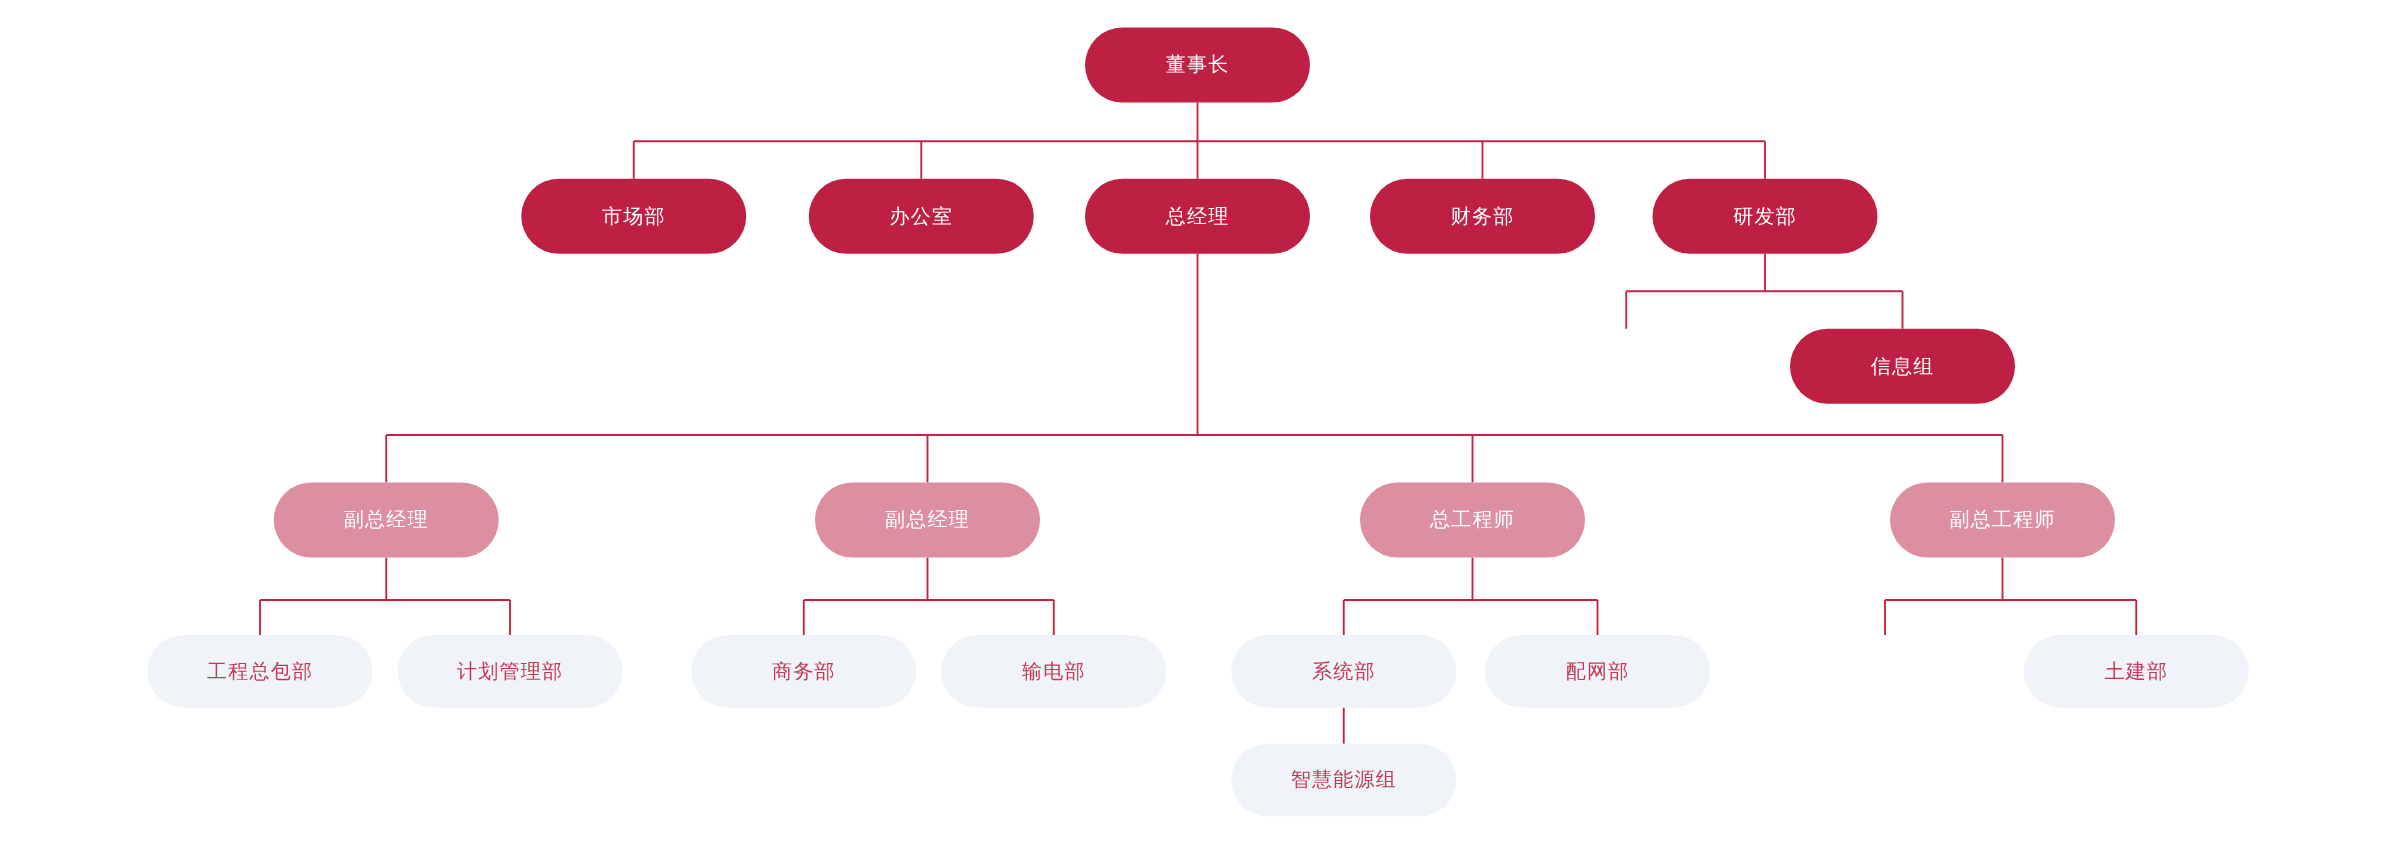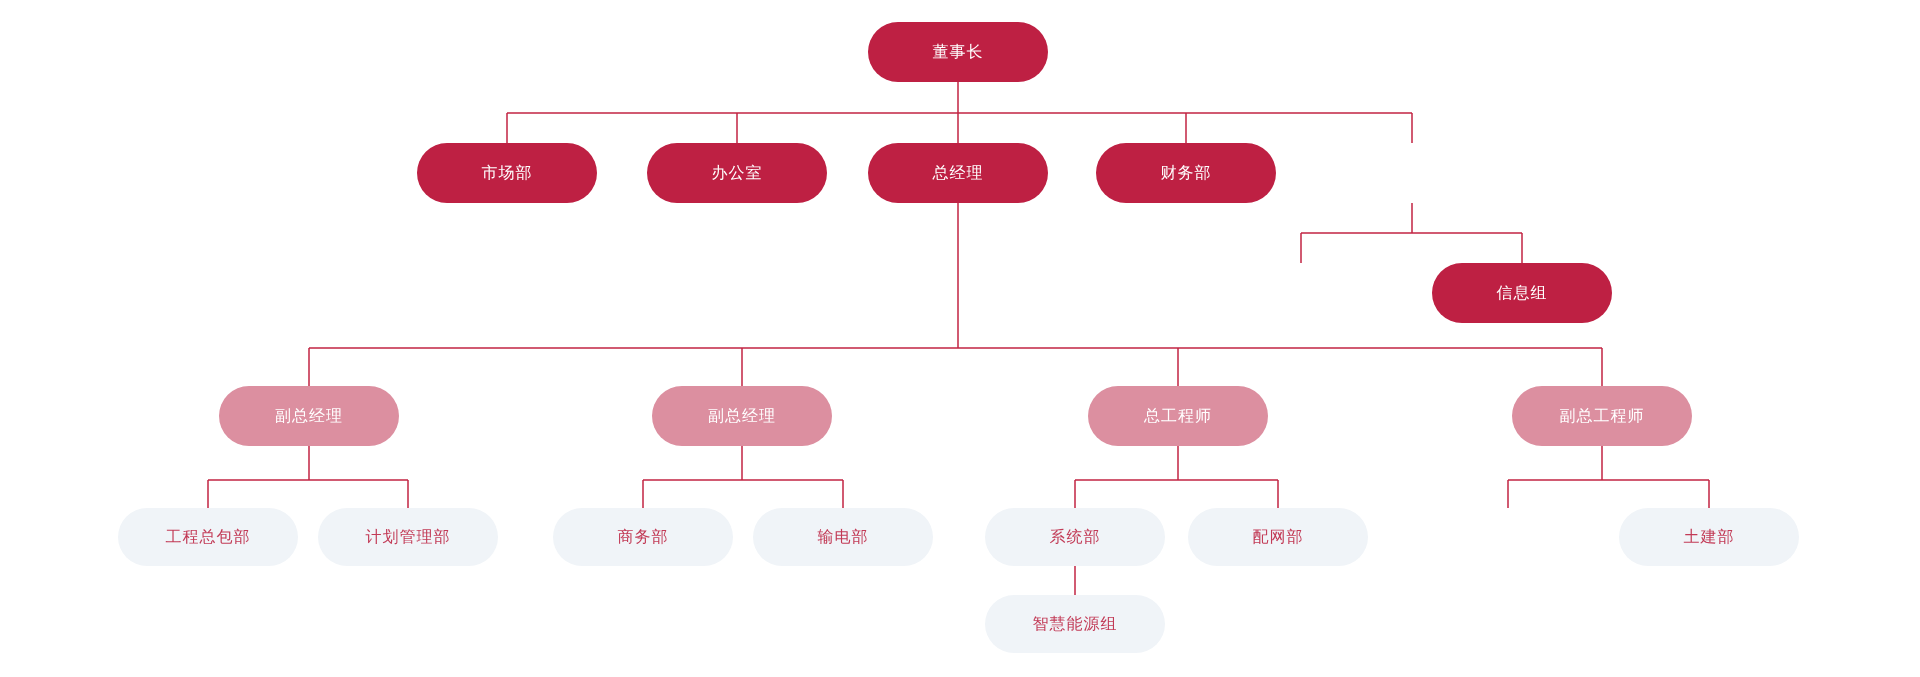--- a/index.html
+++ b/index.html
@@ -79,20 +79,23 @@
     </div>
   <div class="node lv-primary" style="left:868px;top:143px">
       <span>总经理</span>
     </div>
   <div class="node lv-primary" style="left:647px;top:143px">
       <span>办公室</span>
     </div>
   <div class="node lv-primary" style="left:1096px;top:143px">
       <span>财务部</span>
     </div>
+  <div class="node lv-primary" style="left:1322px;top:143px">
+      <span>研发部</span>
+    </div>
 
   <div class="node lv-primary" style="left:1432px;top:263px">
       <span>信息组</span>
     </div>
 
   <div class="node lv-secondary" style="left:219px;top:386px">
       <span>副总经理</span>
     </div>
   <div class="node lv-secondary" style="left:652px;top:386px">
       <span>副总经理</span>

